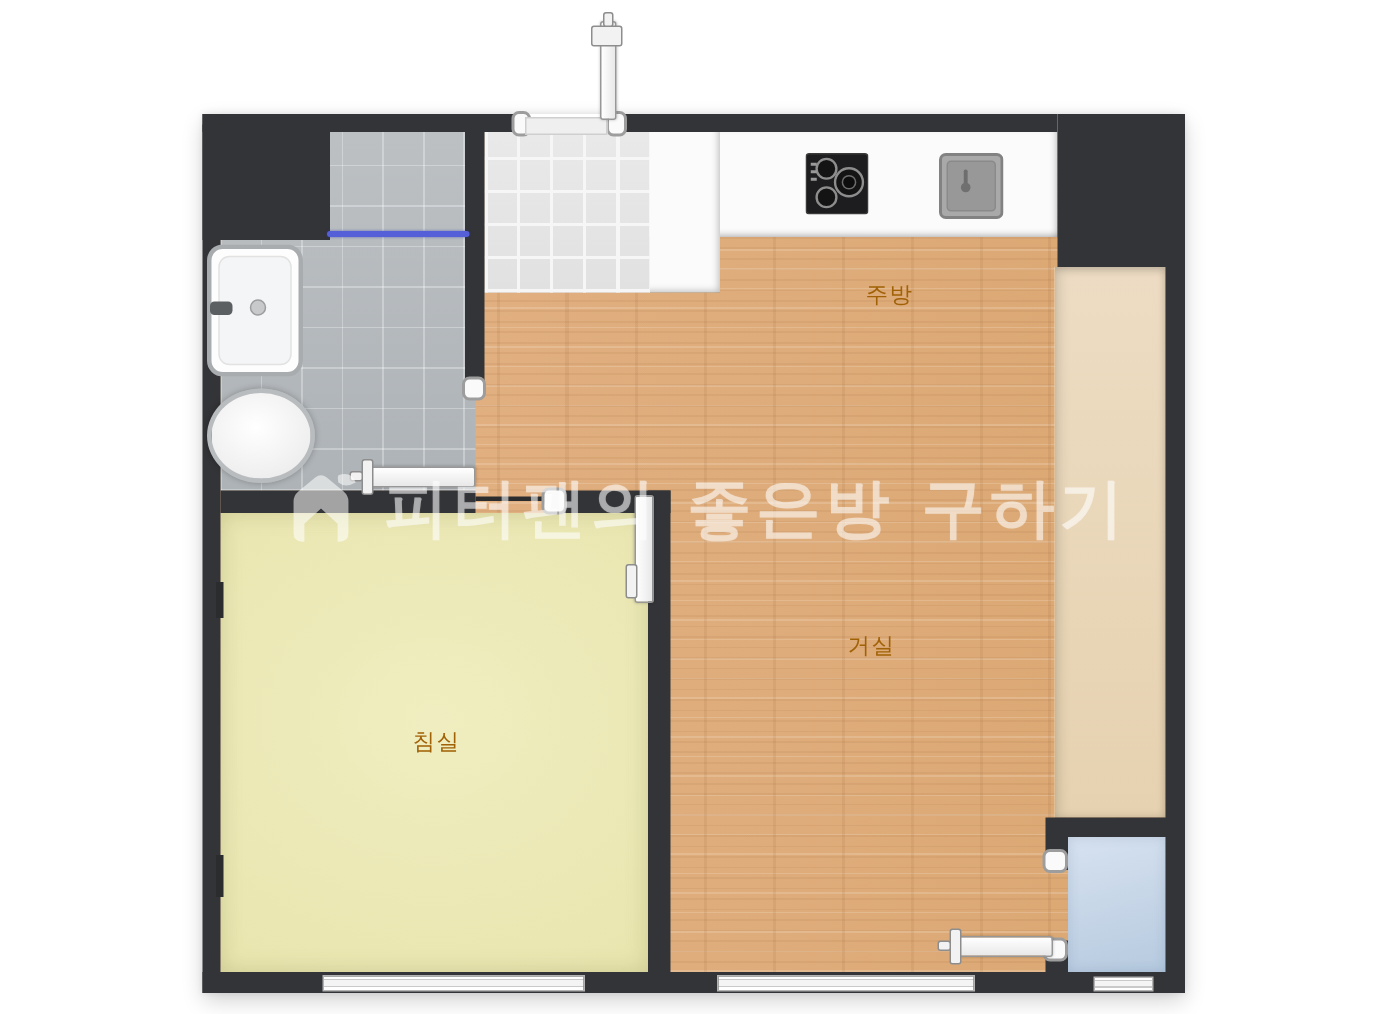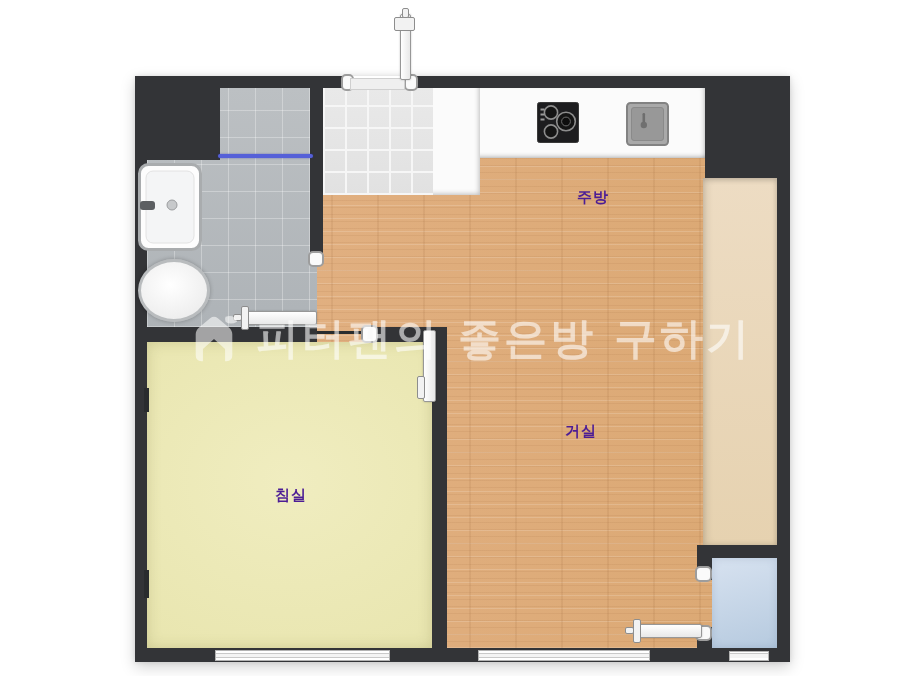--- a/index.html
+++ b/index.html
@@ -45,21 +45,21 @@
   .handle{position:absolute;background:#f2f2f2;border:1px solid #8d8d8d;border-radius:2px;box-sizing:border-box;}
   .window{
     position:absolute;border:1px solid #b3b3b3;box-sizing:border-box;
     background:linear-gradient(180deg,#ffffff 0 18%, #c9c9c9 18% 28%, #f4f4f4 28% 70%, #c9c9c9 70% 80%, #ffffff 80% 100%);
   }
   .toilet{position:absolute;background:radial-gradient(60% 60% at 45% 40%,#ffffff,#eeeeee);border:3px solid #b9bcbe;border-radius:50%;box-shadow:0 0 4px rgba(0,0,0,.25);box-sizing:border-box;}
   .shower-rail{position:absolute;background:#5560d8;border-radius:2px;box-shadow:0 0 2px rgba(40,50,170,.6);}
   
   .room-label{
     position:absolute;transform:translate(-50%,-50%);
-    font-size:15px;font-weight:700;color:#4c1d95;letter-spacing:1px;white-space:nowrap;
+    font-size:15px;font-weight:400;color:#a16207;letter-spacing:1px;white-space:nowrap;
   }
   
   .watermark{position:absolute;display:flex;align-items:center;gap:16px;z-index:60;pointer-events:none;justify-content:space-between;}
   .watermark-text{
     font-size:43px;font-weight:bold;color:rgba(255,255,255,.52);letter-spacing:3px;white-space:nowrap;
     text-shadow:0 0 1px rgba(255,255,255,.15);
   }
   .plan-shadow{position:absolute;box-shadow:0 5px 14px rgba(0,0,0,.18), 0 0 5px rgba(0,0,0,.10);}
 </style>
 </head>

